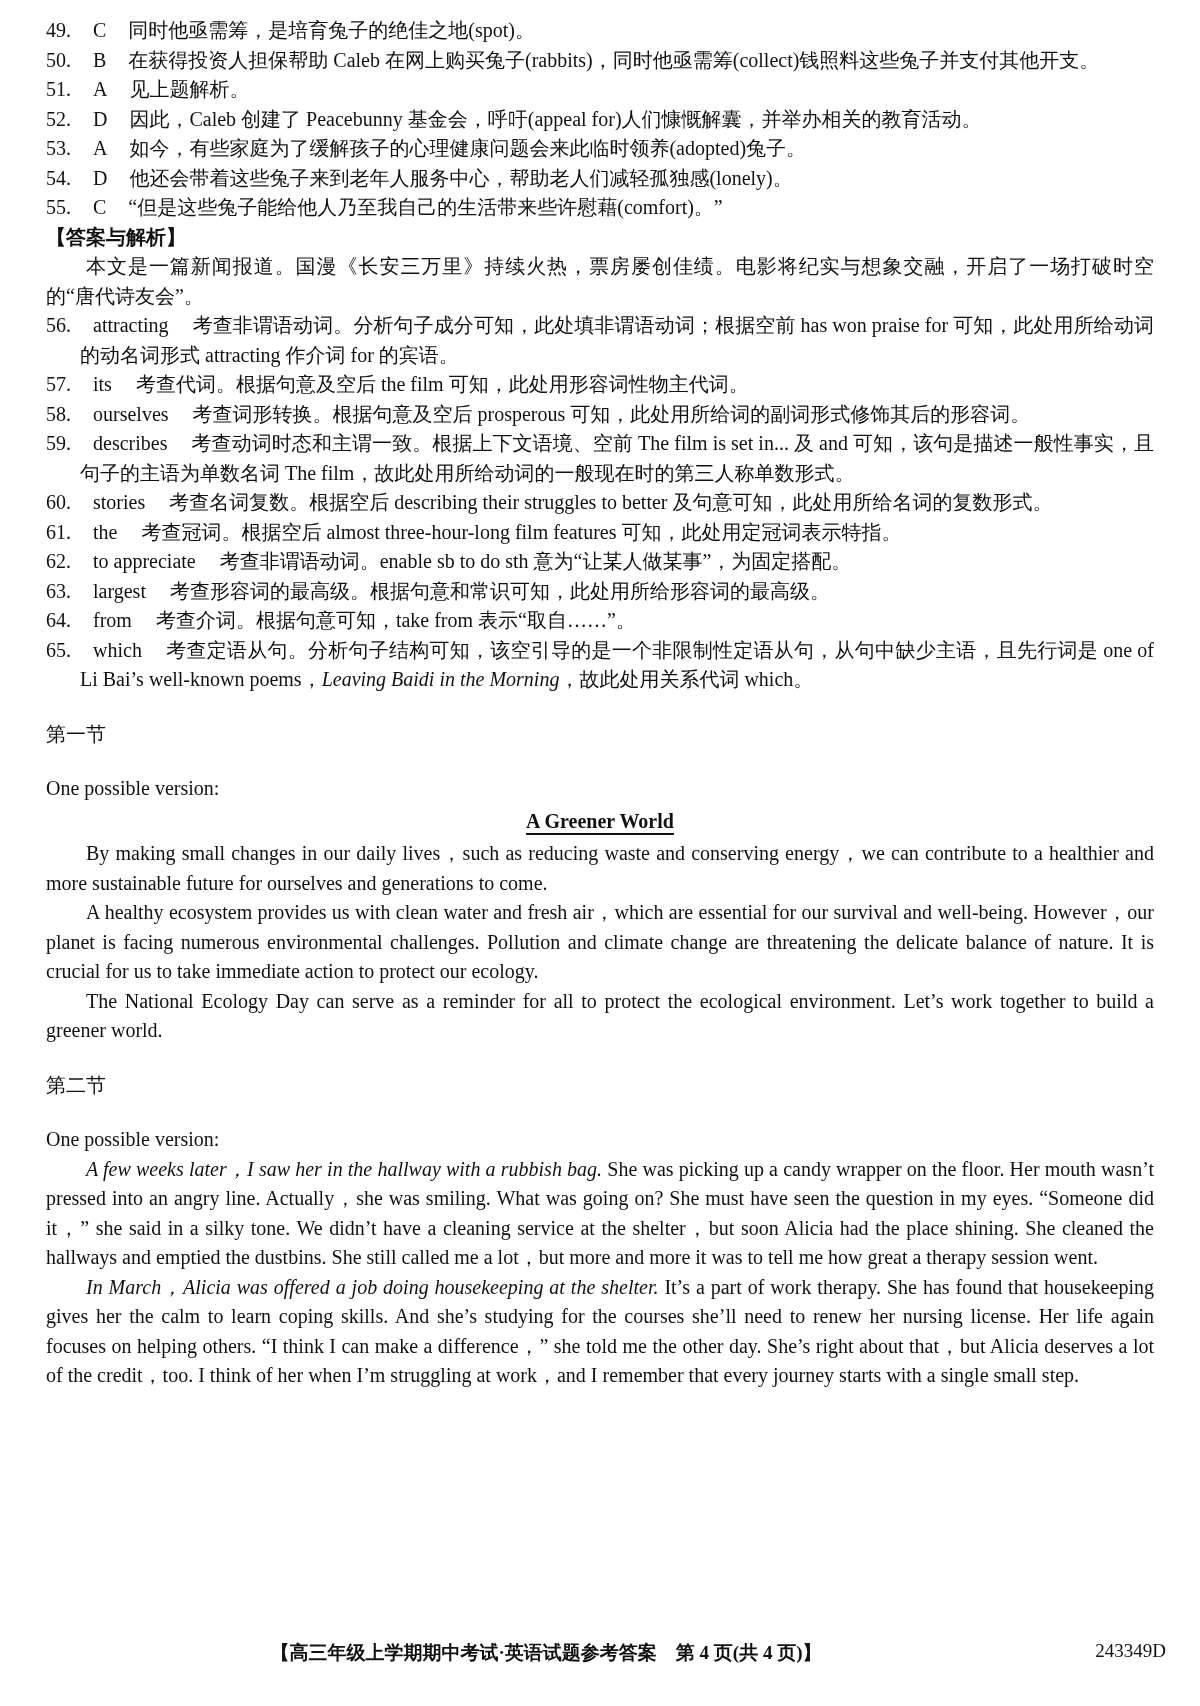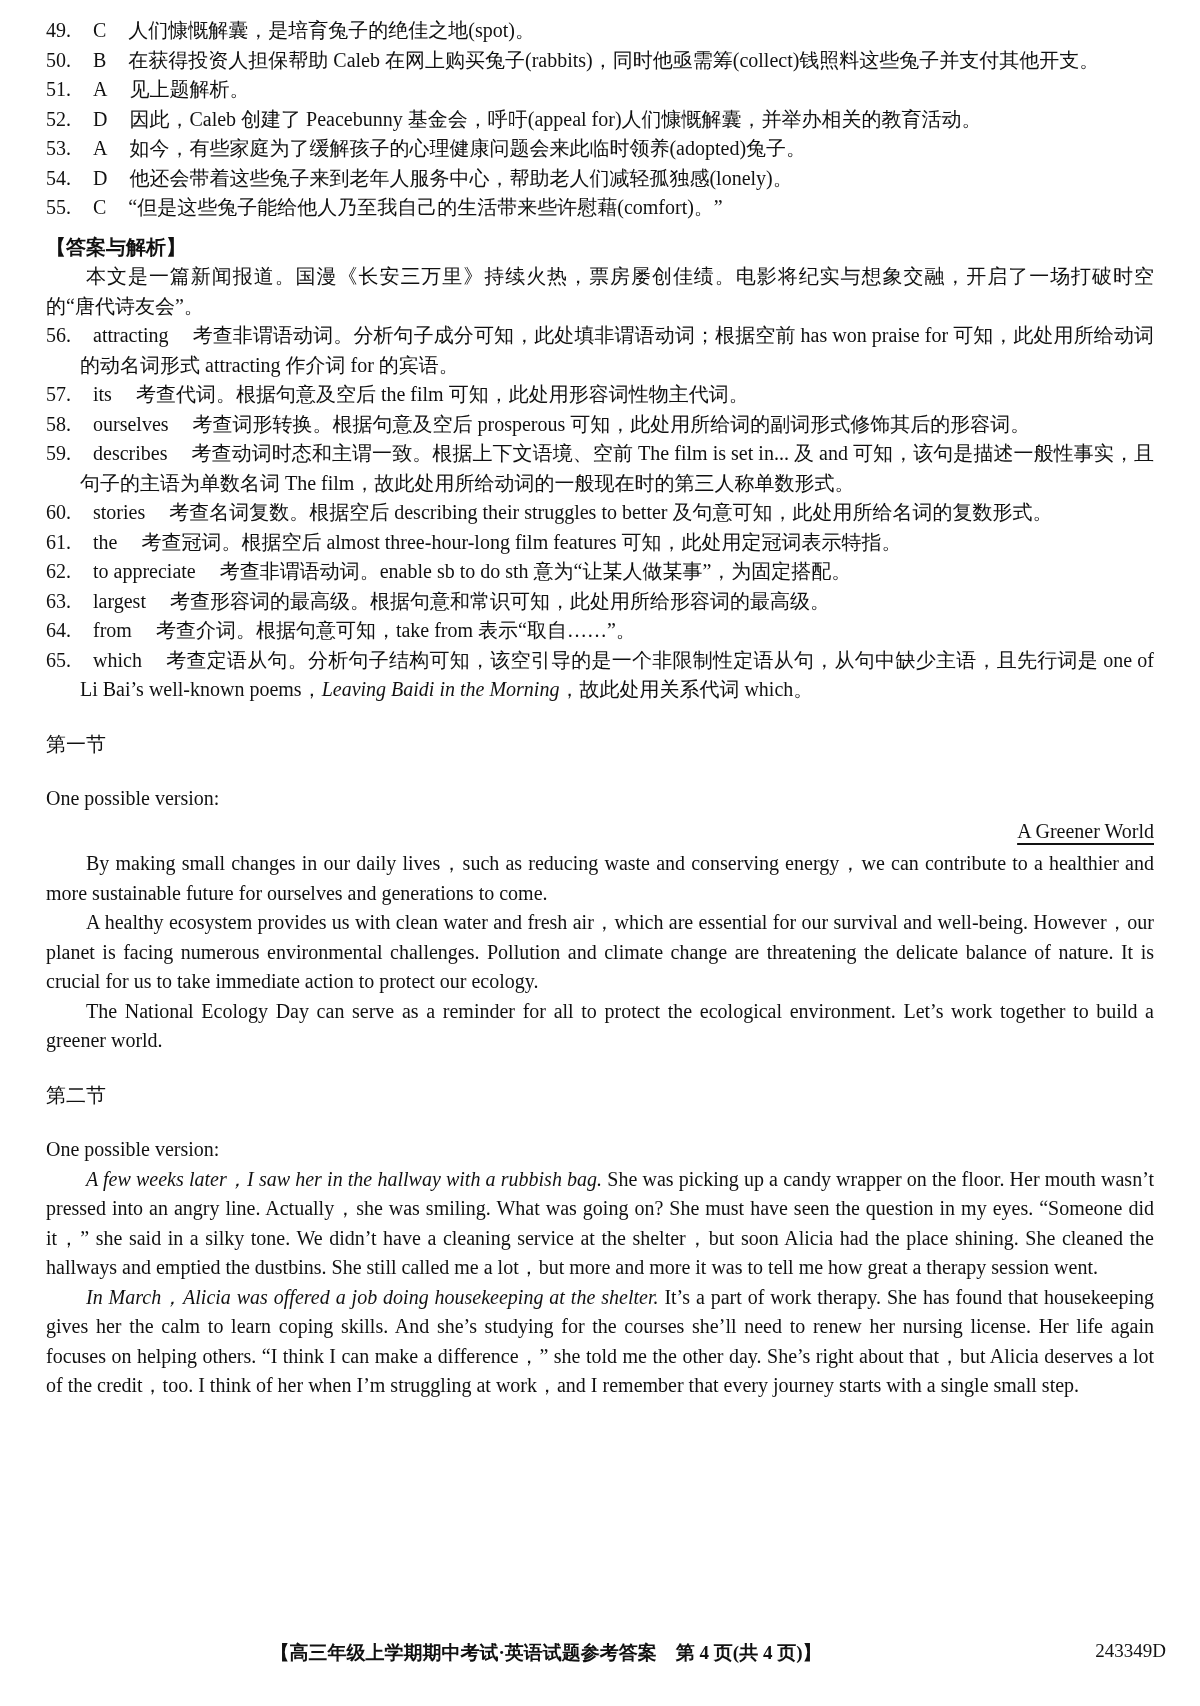--- a/index.html
+++ b/index.html
@@ -12,45 +12,45 @@
     padding:16px 46px 0 46px;
     line-height:29.5px;
   }
   .item{
     padding-left:34px;text-indent:-34px;text-align:justify;
   }
   .item .num{margin-right:22px;}
   .item .letter{margin-right:22px;}
   .item .answord{margin-right:24px;}
   .italic{font-style:italic;}
-  .section-header{font-weight:bold;margin-top:10px;}
+  .section-header{font-weight:bold;}
   .indent-para{text-indent:2em;text-align:justify;}
   .plain-line{text-align:left;margin-top:25px;}
   .essay-title{
-    text-align:right;font-weight:normal;margin:3px 0;
+    text-align:center;font-weight:bold;margin:3px 0;
   }
   .essay-title span{text-decoration:underline;text-underline-offset:5px;}
   .footer{
     position:absolute;left:0;right:0;bottom:36px;height:30px;
   }
   .footer-text{
     position:absolute;left:0;right:108px;text-align:center;
     font-weight:bold;font-size:19px;
   }
   .footer-code{
     position:absolute;right:34px;top:0;font-size:19px;
   }
 </style>
 </head>
 <body>
 
 <div class="content">
 
   <div class="item">
-    <span class="num">49.</span><span class="letter">C</span><span>人们慷慨解囊，是培育兔子的绝佳之地(spot)。</span>
+    <span class="num">49.</span><span class="letter">C</span><span>同时他亟需筹，是培育兔子的绝佳之地(spot)。</span>
   </div>
   <div class="item">
     <span class="num">50.</span><span class="letter">B</span><span>在获得投资人担保帮助 Caleb 在网上购买兔子(rabbits)，同时他亟需筹(collect)钱照料这些兔子并支付其他开支。</span>
   </div>
   <div class="item">
     <span class="num">51.</span><span class="letter">A</span><span>见上题解析。</span>
   </div>
   <div class="item">
     <span class="num">52.</span><span class="letter">D</span><span>因此，Caleb 创建了 Peacebunny 基金会，呼吁(appeal for)人们慷慨解囊，并举办相关的教育活动。</span>
   </div>

